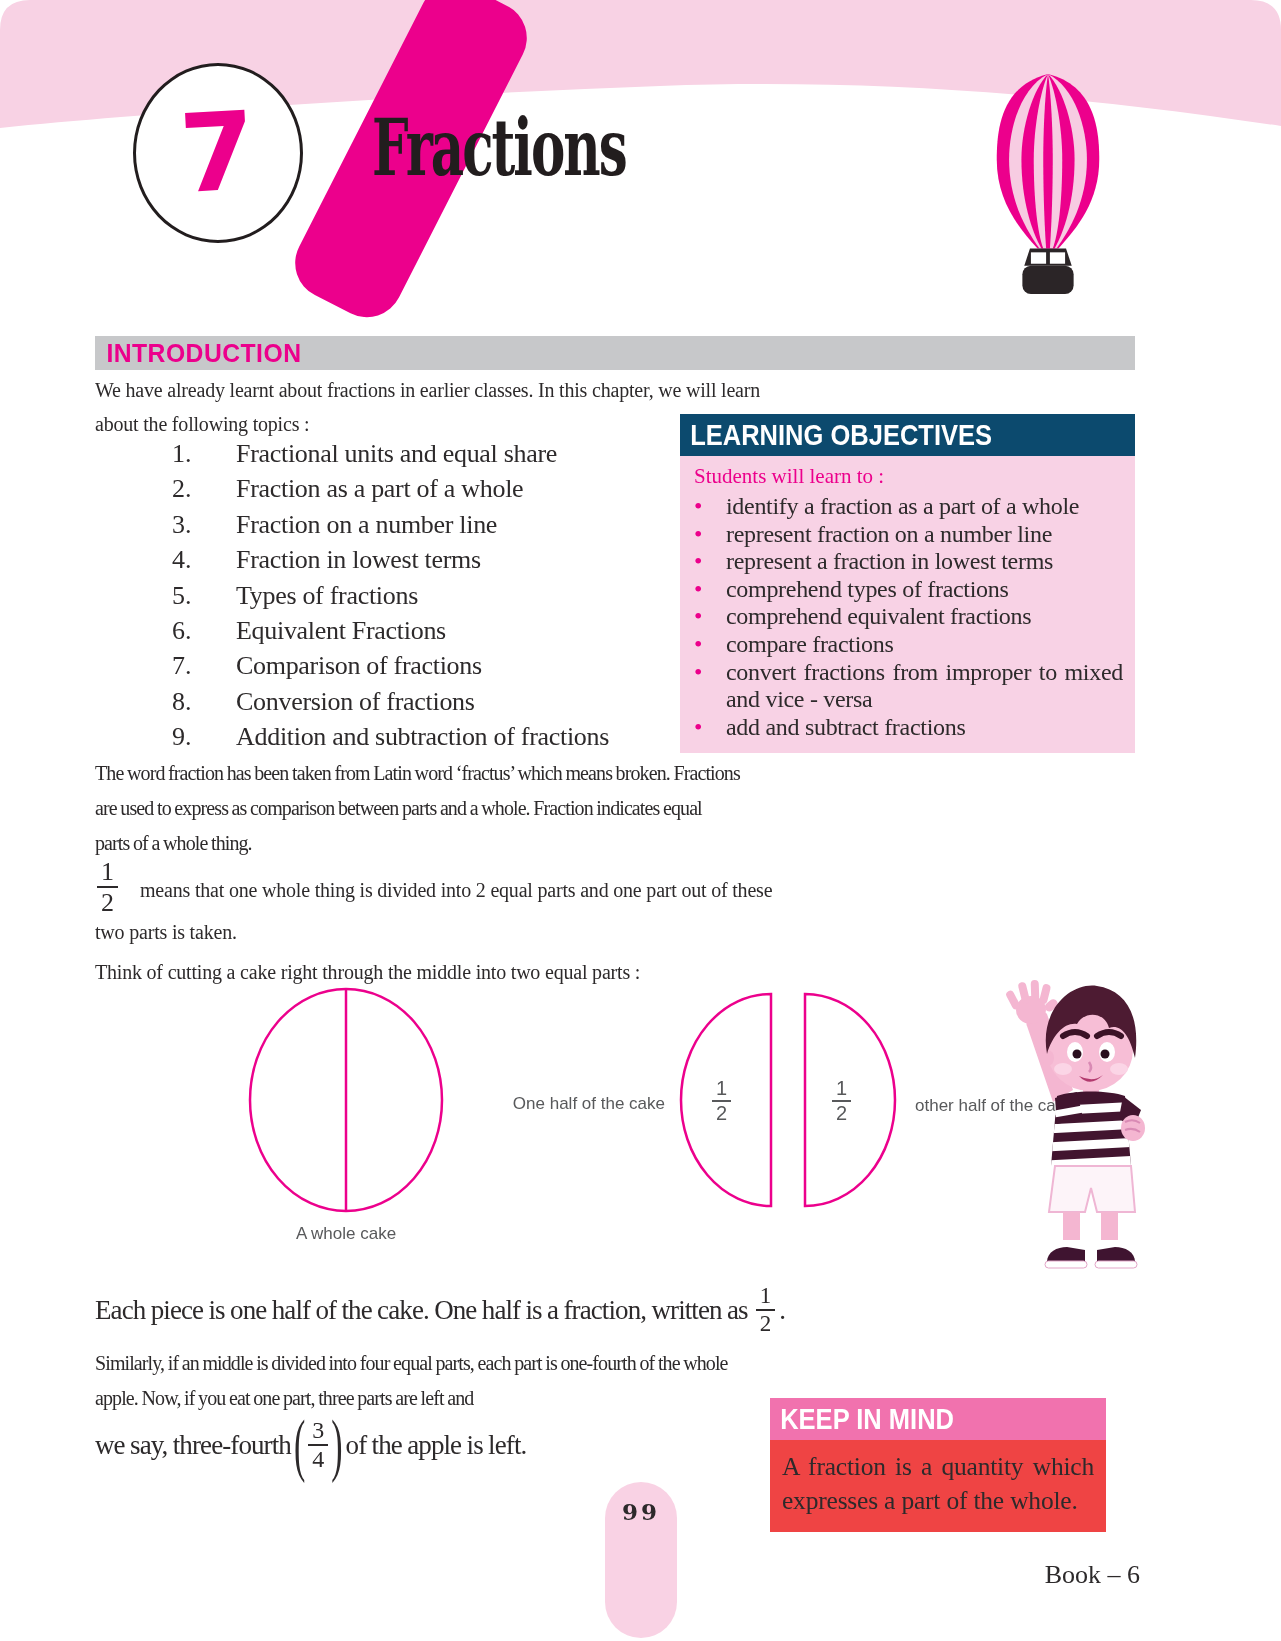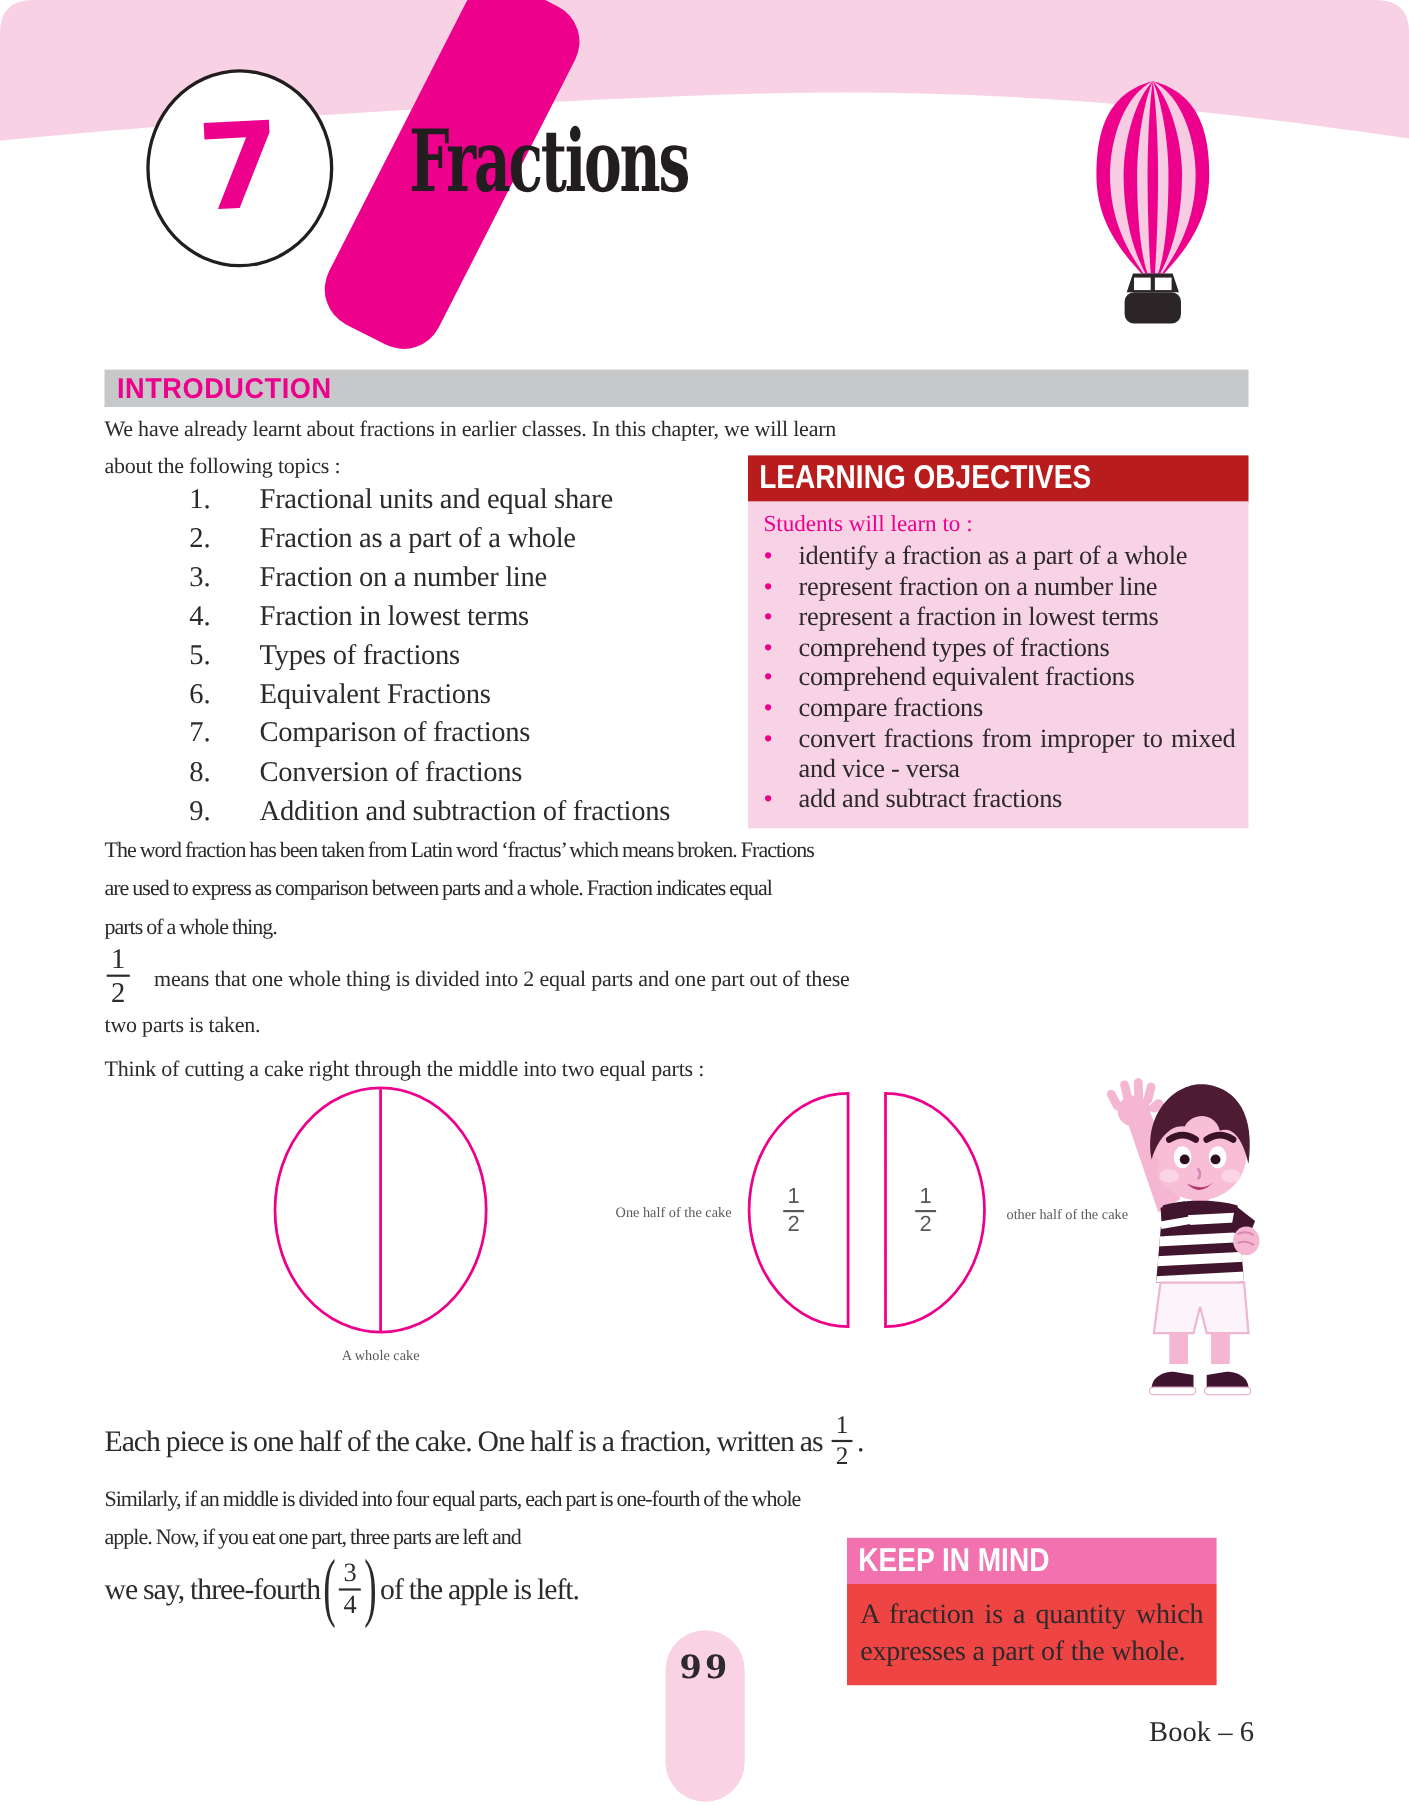--- a/index.html
+++ b/index.html
@@ -32,59 +32,59 @@
   .squeeze { letter-spacing:-0.9px; word-spacing:-0.5px; }
 
   
   .topics { position:absolute; left:172px; top:439px; }
   .topic-row { display:flex; height:35.4px; font-size:26px; }
   .t-num { width:64px; }
   .t-text { letter-spacing:-0.3px; }
 
   
   .objectives { position:absolute; left:680px; top:414px; width:455px; }
-  .obj-header { height:42px; background:#b91c1c; display:flex; align-items:center; }
+  .obj-header { height:42px; background:#0c4a6e; display:flex; align-items:center; }
   .obj-header span, .kim-header span { font-family:"Liberation Sans", sans-serif; font-weight:bold;
             font-size:30px; color:#ffffff; padding-left:12px; transform:scaleX(0.85);
             transform-origin:left center; white-space:nowrap; }
   .obj-body { background:#F8D2E5; padding:8px 12px 12px 14px; }
   .obj-lead { font-size:21px; color:#EC008C; margin:0 0 4px 0; }
   .obj-item { display:flex; font-size:24px; line-height:27.6px; }
   .obj-bullet { width:32px; color:#EC008C; flex:none; }
   .obj-text { flex:1; text-align:justify; letter-spacing:-0.3px; }
 
   
   .frac { display:inline-flex; flex-direction:column; align-items:center;
           vertical-align:middle; line-height:1.05; text-align:center; }
   .frac .fnum { border-bottom:2px solid currentColor; padding:0 4px 1px; }
   .frac .fden { padding-top:1px; }
   .f26 { font-size:26px; } .f23 { font-size:23px; } .f20 { font-size:20px; } .f24 { font-size:24px; }
 
   .paren { font-size:34px; transform:scaleY(2.05); font-weight:400; margin:0 3px;
            display:inline-block; color:#2d2a2b; }
 
   
-  .diag-label { position:absolute; font-family:Liberation Serif, serif;
-           font-size:13px; color:#58595B; }
+  .diag-label { position:absolute; font-family:Liberation Sans, sans-serif;
+           font-size:17px; color:#58595B; }
   .gray-frac { position:absolute; color:#58595B; font-family:"Liberation Sans", sans-serif; }
   .clip-label { width:162px; overflow:hidden; white-space:nowrap; }
 
   .inline-row { position:absolute; display:flex; align-items:center; font-size:27px; }
 
   
   .kim { position:absolute; left:770px; top:1398px; width:336px; }
   .kim-header { height:42px; background:#F172AE; display:flex; align-items:center; }
   .kim-body { background:#ef4444; padding:10px 12px 14px 12px; }
   .kim-body div { font-size:25.5px; line-height:34px; text-align:justify; letter-spacing:-0.2px; }
 
   
   .capsule { position:absolute; left:605px; top:1482px; width:72px; height:156px;
            background:#F9D2E4; border-radius:36px; text-align:center; }
   .capsule span { display:inline-block; margin-top:16px; font-family:"DejaVu Serif", serif;
-           font-weight:bold; font-size:29px; letter-spacing:3px; color:#2d2a2b; }
+           font-weight:bold; font-size:23px; letter-spacing:3px; color:#2d2a2b; }
   .book-label { position:absolute; left:950px; top:1560px; width:190px;
            text-align:right; font-size:26px; }
 </style>
 </head>
 <body>
 
 <div class="page">
 
   <svg class="band-svg" width="1281" height="330" viewBox="0 0 1281 330">
     <path d="M30,0 H1251 Q1281,0 1281,30 V126 C1080,96 880,78 660,86 C440,94 180,110 0,128 V30 Q0,0 30,0 Z" fill="#F8D2E4"></path>

